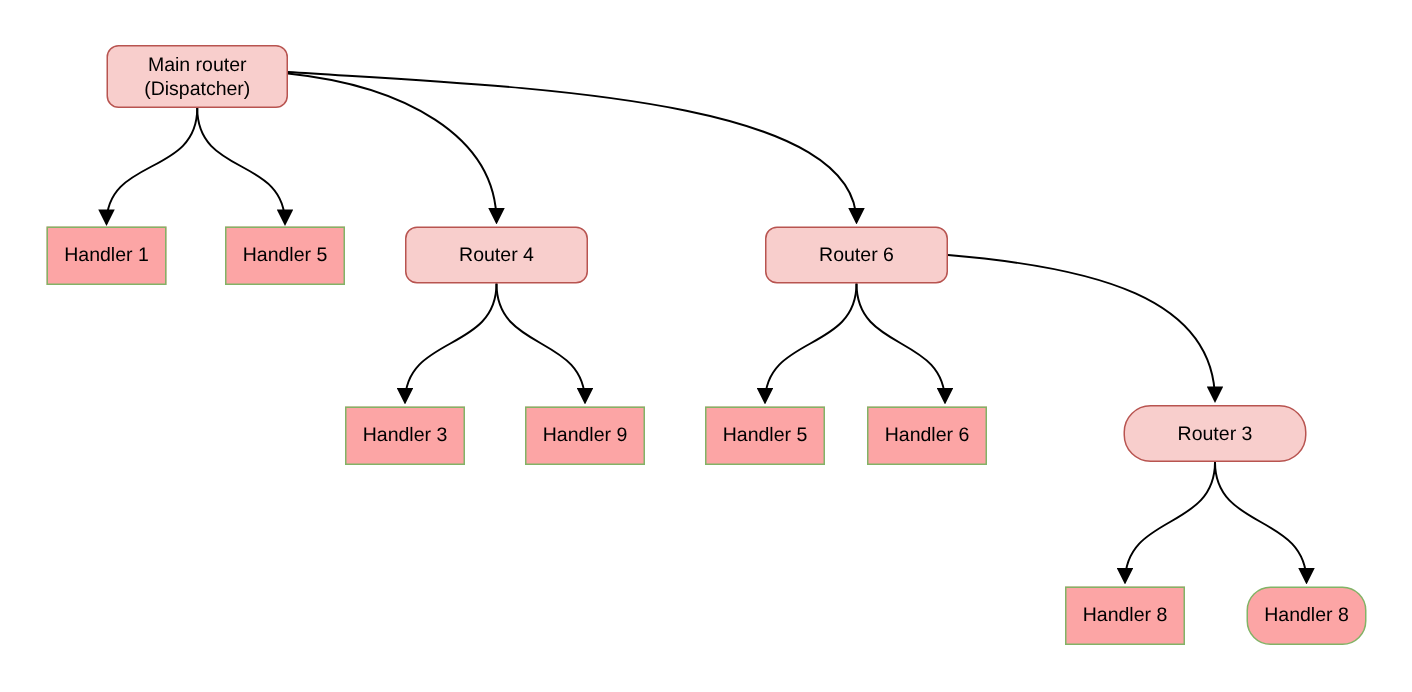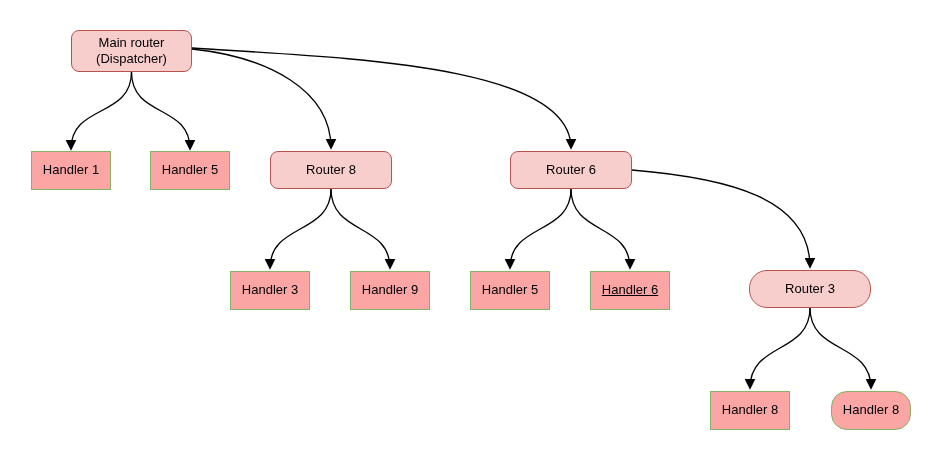--- a/index.html
+++ b/index.html
@@ -77,31 +77,31 @@
     <path class="edge" d="M 810 308 C 810 354 871 342 871 388" marker-end="url(#arrow)"></path>
   </svg>
 
   <div class="node router" style="left:71px; top:30px; width:121px; height:42px;">Main router
 (Dispatcher)</div>
 
   <div class="node handler" style="left:31px; top:151px; width:80px; height:39px;">Handler 1</div>
 
   <div class="node handler" style="left:150px; top:151px; width:80px; height:39px;">Handler 5</div>
 
-  <div class="node router" style="left:270px; top:151px; width:122px; height:38px;">Router 8</div>
+  <div class="node router" style="left:270px; top:151px; width:122px; height:38px;">Router 4</div>
 
   <div class="node router" style="left:510px; top:151px; width:122px; height:38px;">Router 6</div>
 
   <div class="node handler" style="left:230px; top:271px; width:80px; height:39px;">Handler 3</div>
 
   <div class="node handler" style="left:350px; top:271px; width:80px; height:39px;">Handler 9</div>
 
   <div class="node handler" style="left:470px; top:271px; width:80px; height:39px;">Handler 5</div>
 
-  <div class="node handler" style="left:590px; top:271px; width:80px; height:39px;text-decoration:underline;">Handler 6</div>
+  <div class="node handler" style="left:578px; top:271px; width:80px; height:39px;">Handler 6</div>
 
   <div class="node router" style="left:749px; top:270px; width:122px; height:38px;border-radius:18px;">Router 3</div>
 
   <div class="node handler" style="left:710px; top:391px; width:80px; height:39px;">Handler 8</div>
 
   <div class="node handler" style="left:831px; top:391px; width:80px; height:39px;border-radius:16px;">Handler 8</div>
 
 </div>
 
 </body></html>

